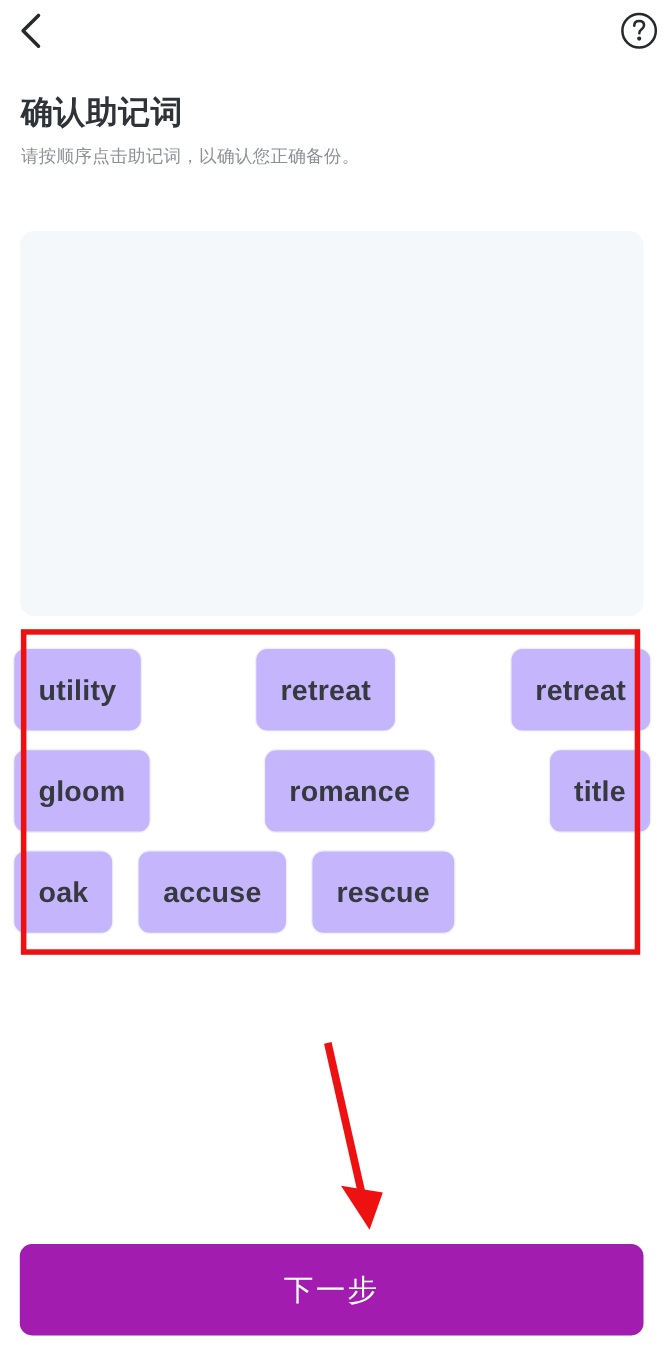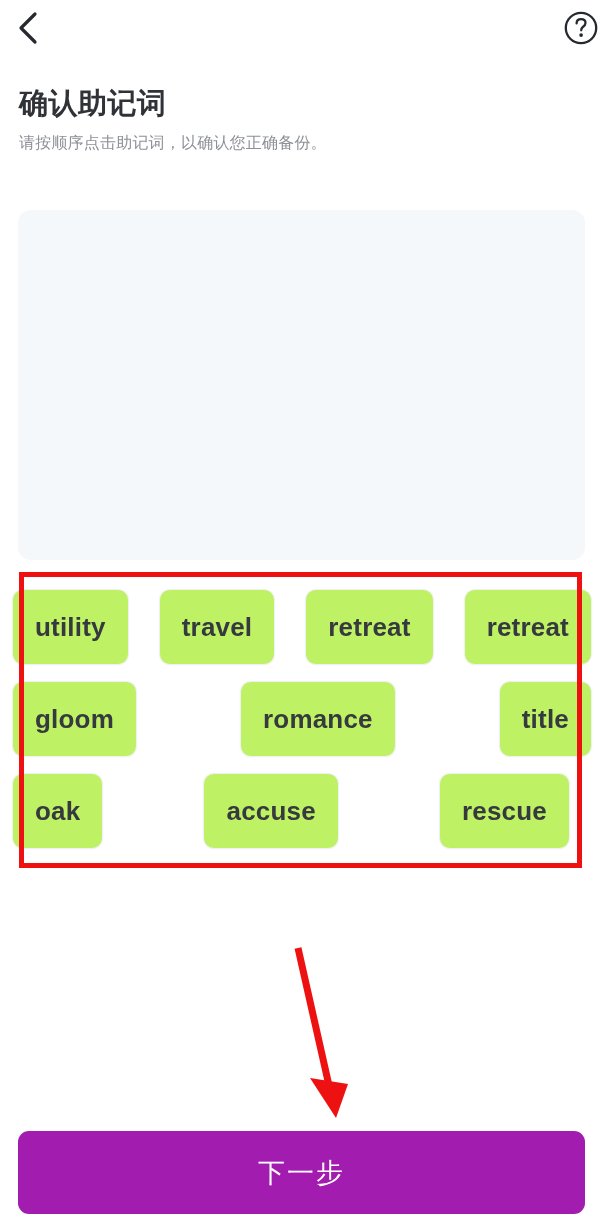--- a/index.html
+++ b/index.html
@@ -81,24 +81,24 @@
   }
   .chip-row {
     display: flex;
     flex-direction: row;
     align-items: center;
     justify-content: space-between;
     height: 78px;
     margin-bottom: 14px;
   }
   .chip-row.partial {
-    justify-content: space-between;
+    justify-content: flex-start;
   }
   .chip {
-    background: #bef264;
+    background: #c4b5fd;
     border: 1px solid #f0f1f3;
     border-radius: 11px;
     height: 76px;
     box-sizing: border-box;
     display: flex;
     align-items: center;
     justify-content: center;
     padding: 0 22px;
     font-size: 26px;
     font-weight: bold;
@@ -172,21 +172,20 @@
 
 <div class="page-title">确认助记词</div>
 <div class="page-subtitle">请按顺序点击助记词，以确认您正确备份。</div>
 
 <div class="selected-panel"></div>
 
 <div class="chips-area">
 
   <div class="chip-row">
     <div class="chip">utility</div>
-    <div class="chip">travel</div>
     <div class="chip">retreat</div>
     <div class="chip">retreat</div>
   </div>
 
   <div class="chip-row">
     <div class="chip">gloom</div>
     <div class="chip">romance</div>
     <div class="chip">title</div>
   </div>
 

